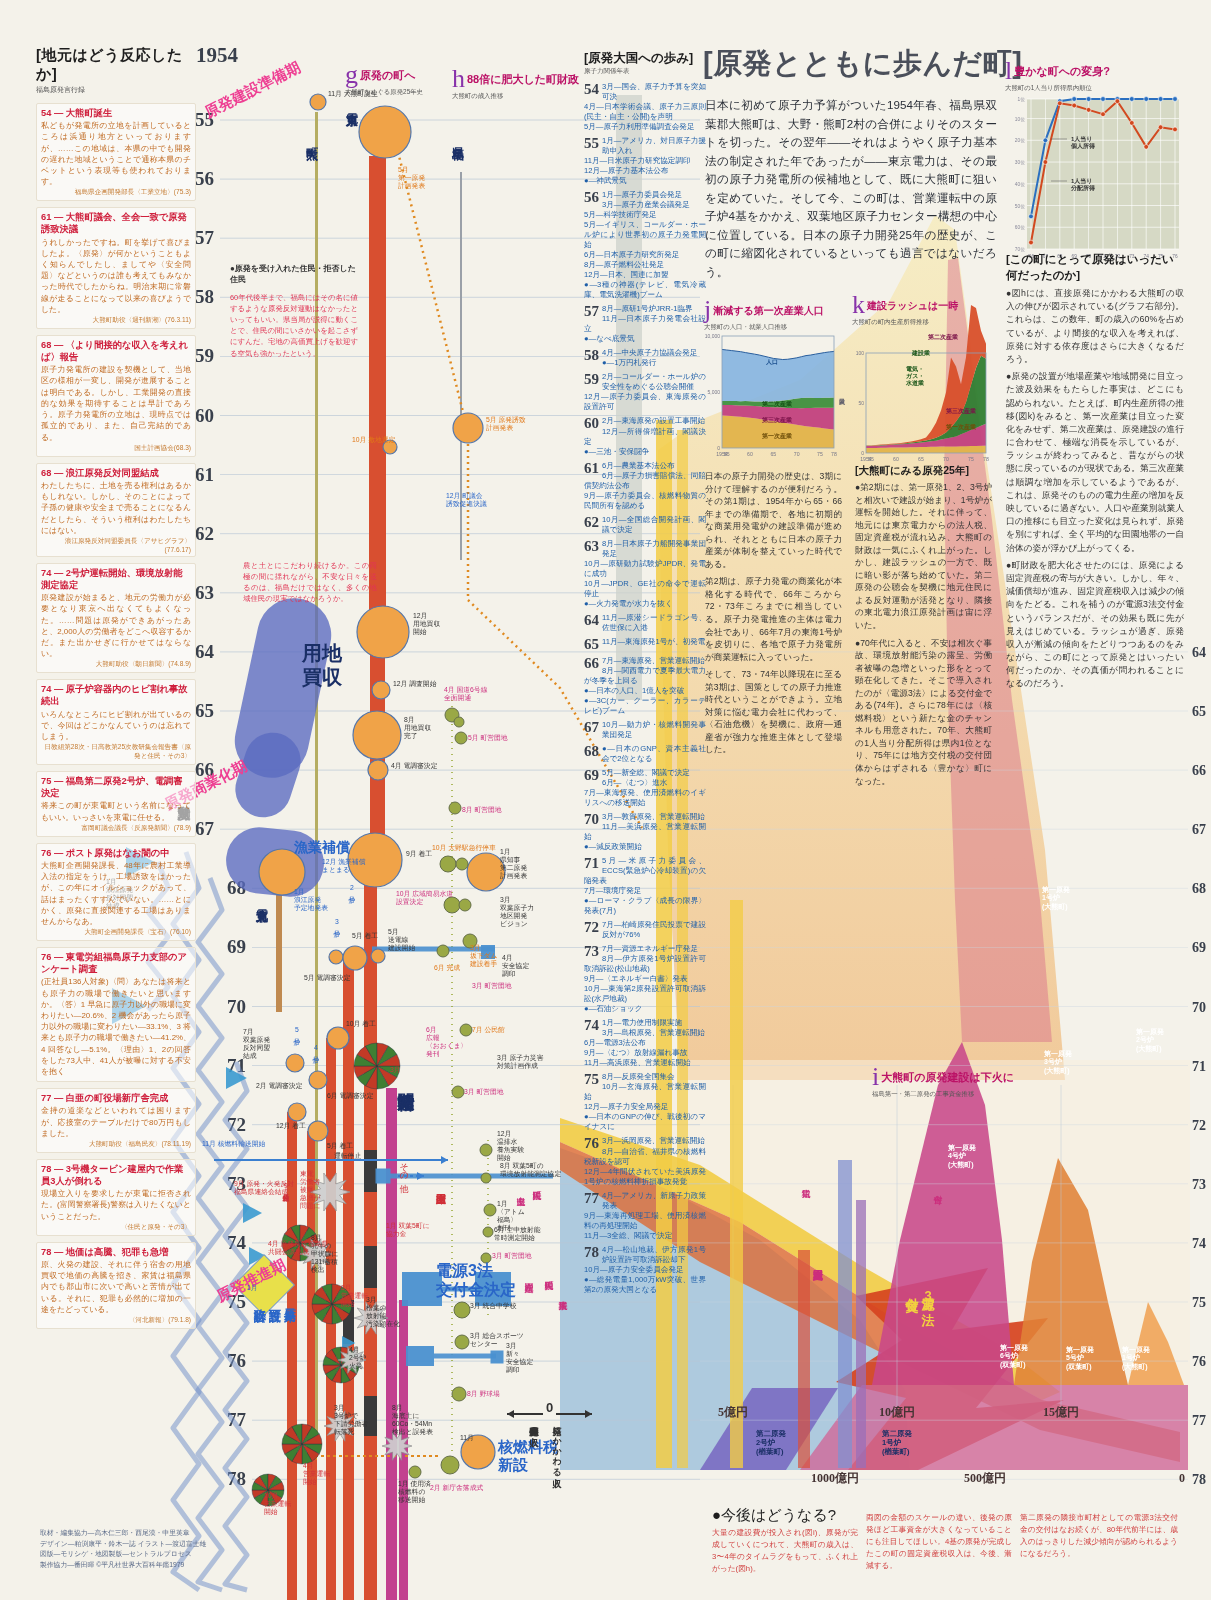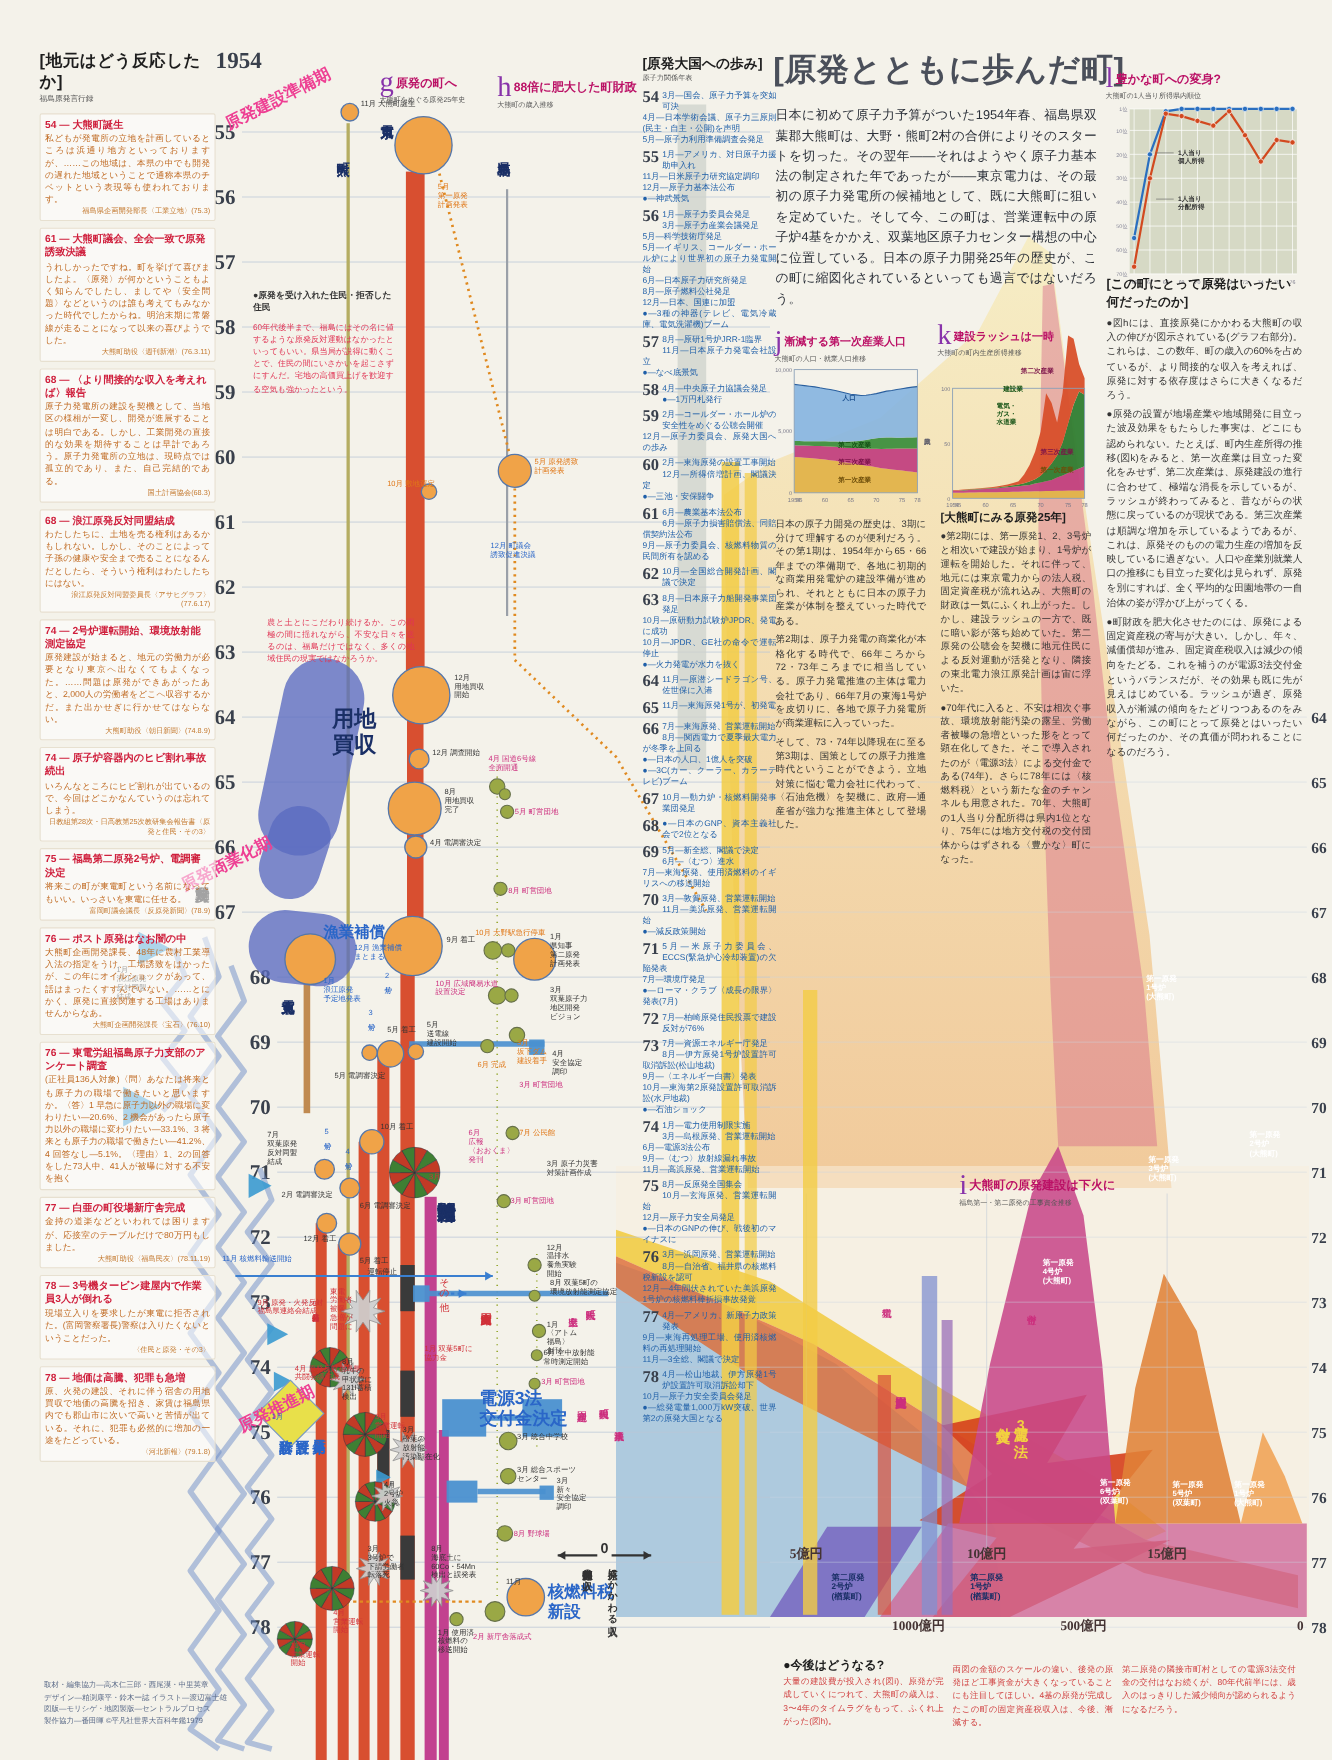--- a/index.html
+++ b/index.html
@@ -30,21 +30,21 @@
   .r-head{font-size:11.5px;font-weight:bold;color:#1d1d1d;line-height:1.35;}
   .r-para{font-size:8.8px;color:#333;line-height:1.5;text-align:justify;margin:4px 0;}
   
   .cap{line-height:1;margin-top:16px;}
   .cap .ltr{font-family:"Liberation Serif",serif;font-size:26px;color:#8833aa;vertical-align:-4px;margin-right:2px;}
   .cap .t{font-size:11px;font-weight:bold;color:#bb1166;}
   .cap .s{font-size:6.4px;color:#555;margin-top:1px;}
   .chart{position:absolute;z-index:3;}
   .chart svg{overflow:visible;display:block;}
   
-  .note-lead{font-size:11px;font-weight:bold;color:#1d1d1d;margin-bottom:2px;}
+  .note-lead{font-size:15px;font-weight:normal;color:#1d1d1d;margin-bottom:2px;}
   .note-col{font-size:7.7px;color:#d04040;line-height:1.55;text-align:justify;}
   .ann-red{font-size:7.4px;color:#e03555;line-height:1.5;text-align:justify;}
   .ann-dark{font-size:8px;color:#333;font-weight:bold;line-height:1.35;font-family:Liberation Serif, serif;}
 </style>
 </head>
 <body>
 
 <div class="poster">
 
   <svg id="art" width="1211" height="1600" viewBox="0 0 1211 1600">
@@ -604,21 +604,21 @@
           <div class="h-item">4月―中央原子力協議会発足</div>
             <div class="h-item">●―1万円札発行</div>
           </div>
         </div>
 
         <div class="h-block">
           <span class="h-yr">59</span>
           <div>
 
           <div class="h-item">2月―コールダー・ホール炉の安全性をめぐる公聴会開催</div>
-            <div class="h-item">12月―原子力委員会、原発大国への歩み</div>
+            <div class="h-item">12月―原子力委員会、東海原発の設置許可</div>
           </div>
         </div>
 
         <div class="h-block">
           <span class="h-yr">60</span>
           <div>
 
           <div class="h-item">2月―東海原発の設置工事開始</div>
             <div class="h-item">12月―所得倍増計画、閣議決定</div>
             <div class="h-item">●―三池・安保闘争</div>

